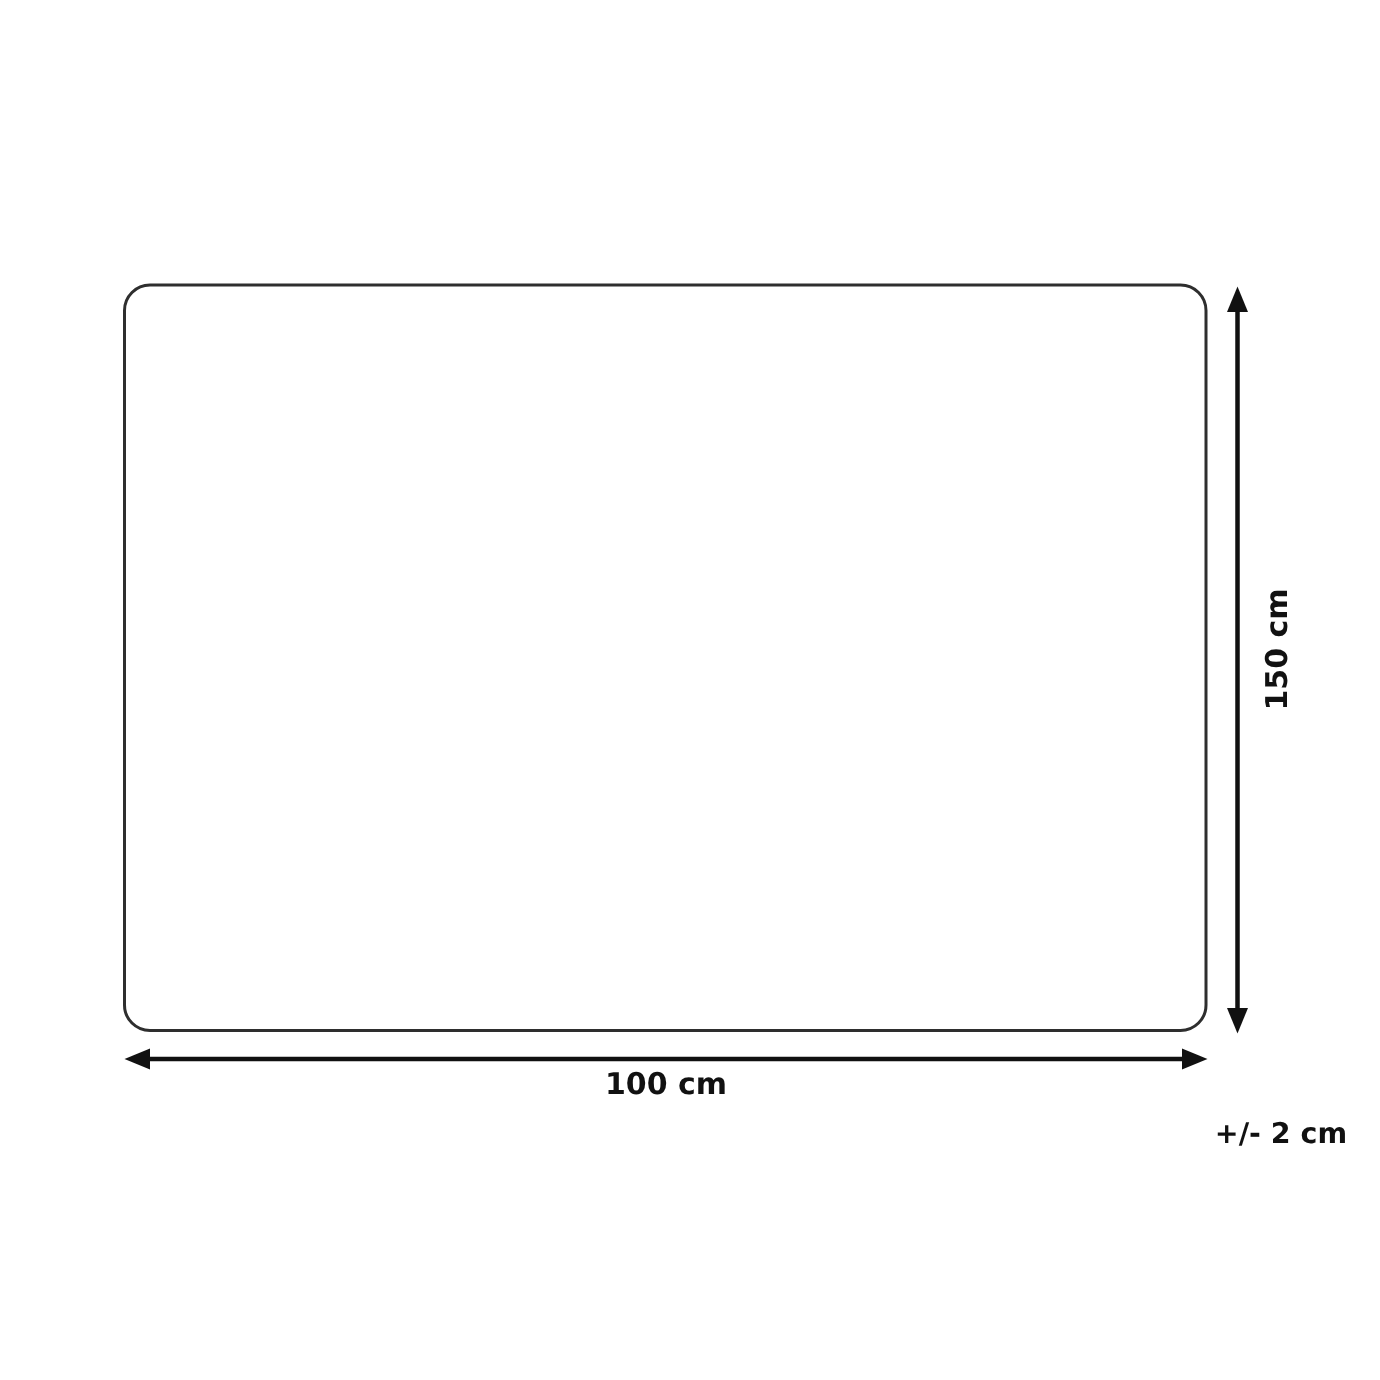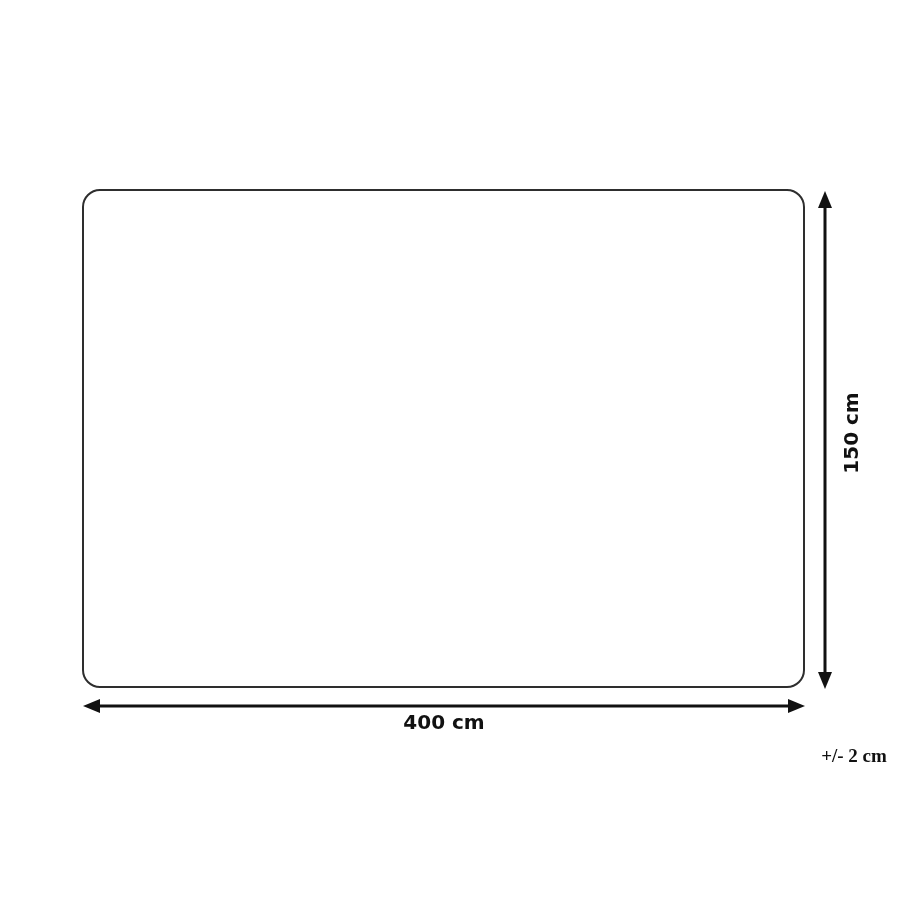--- a/index.html
+++ b/index.html
@@ -53,21 +53,20 @@
     left: 851px;
     top: 433px;
     transform: translate(-50%, -50%) rotate(-90deg);
     transform-origin: center center;
   }
   .tolerance-label {
     left: 854px;
     top: 756px;
     transform: translate(-50%, -50%);
     font-size: 19px;
-    font-family: Liberation Serif, serif;
   }
 </style>
 </head>
 <body>
 
 <div class="diagram-canvas">
 
   <div class="product-outline"></div>
 
   <svg class="arrow-layer" width="920" height="920" viewBox="0 0 920 920">
@@ -78,19 +77,19 @@
       <polygon points="805,706 788,699 788,713" fill="#111111"></polygon>
     </g>
 
     <g>
       <line x1="825" y1="206" x2="825" y2="674" stroke="#111111" stroke-width="3"></line>
       <polygon points="825,191 818,208 832,208" fill="#111111"></polygon>
       <polygon points="825,689 818,672 832,672" fill="#111111"></polygon>
     </g>
   </svg>
 
-  <div class="dim-label width-label">400 cm</div>
+  <div class="dim-label width-label">100 cm</div>
 
   <div class="dim-label height-label">150 cm</div>
 
   <div class="dim-label tolerance-label">+/- 2 cm</div>
 
 </div>
 
 </body></html>

